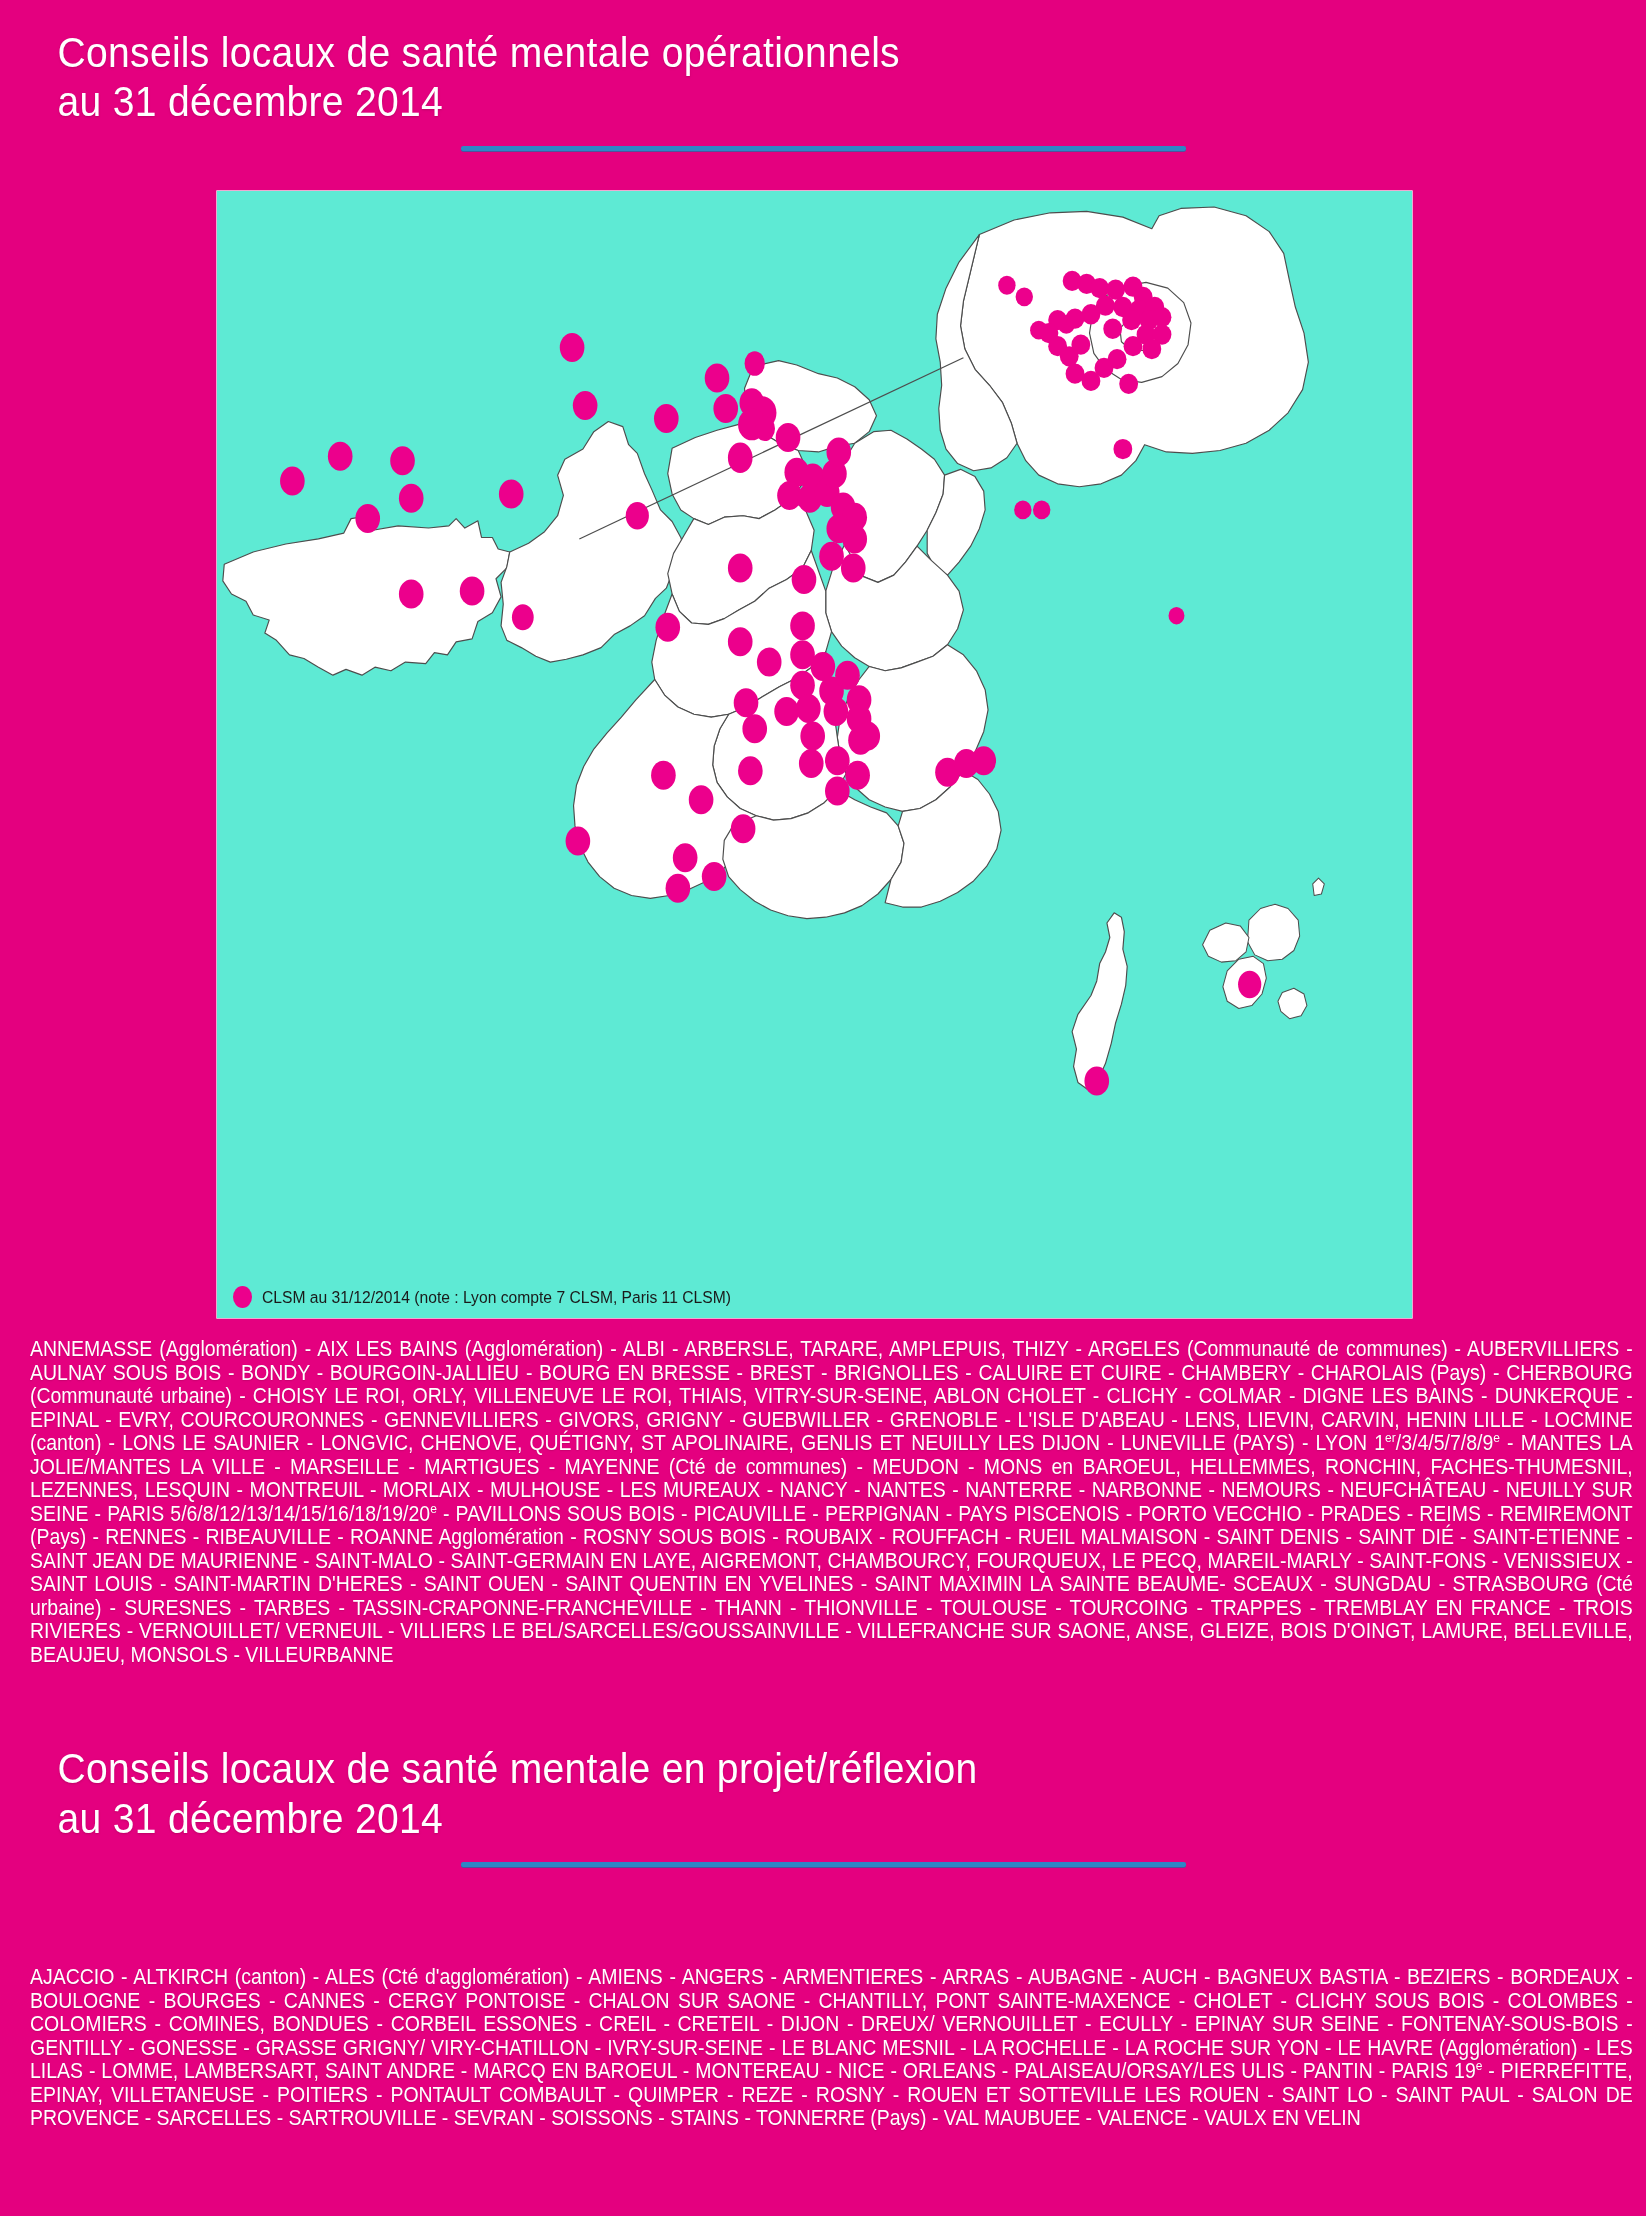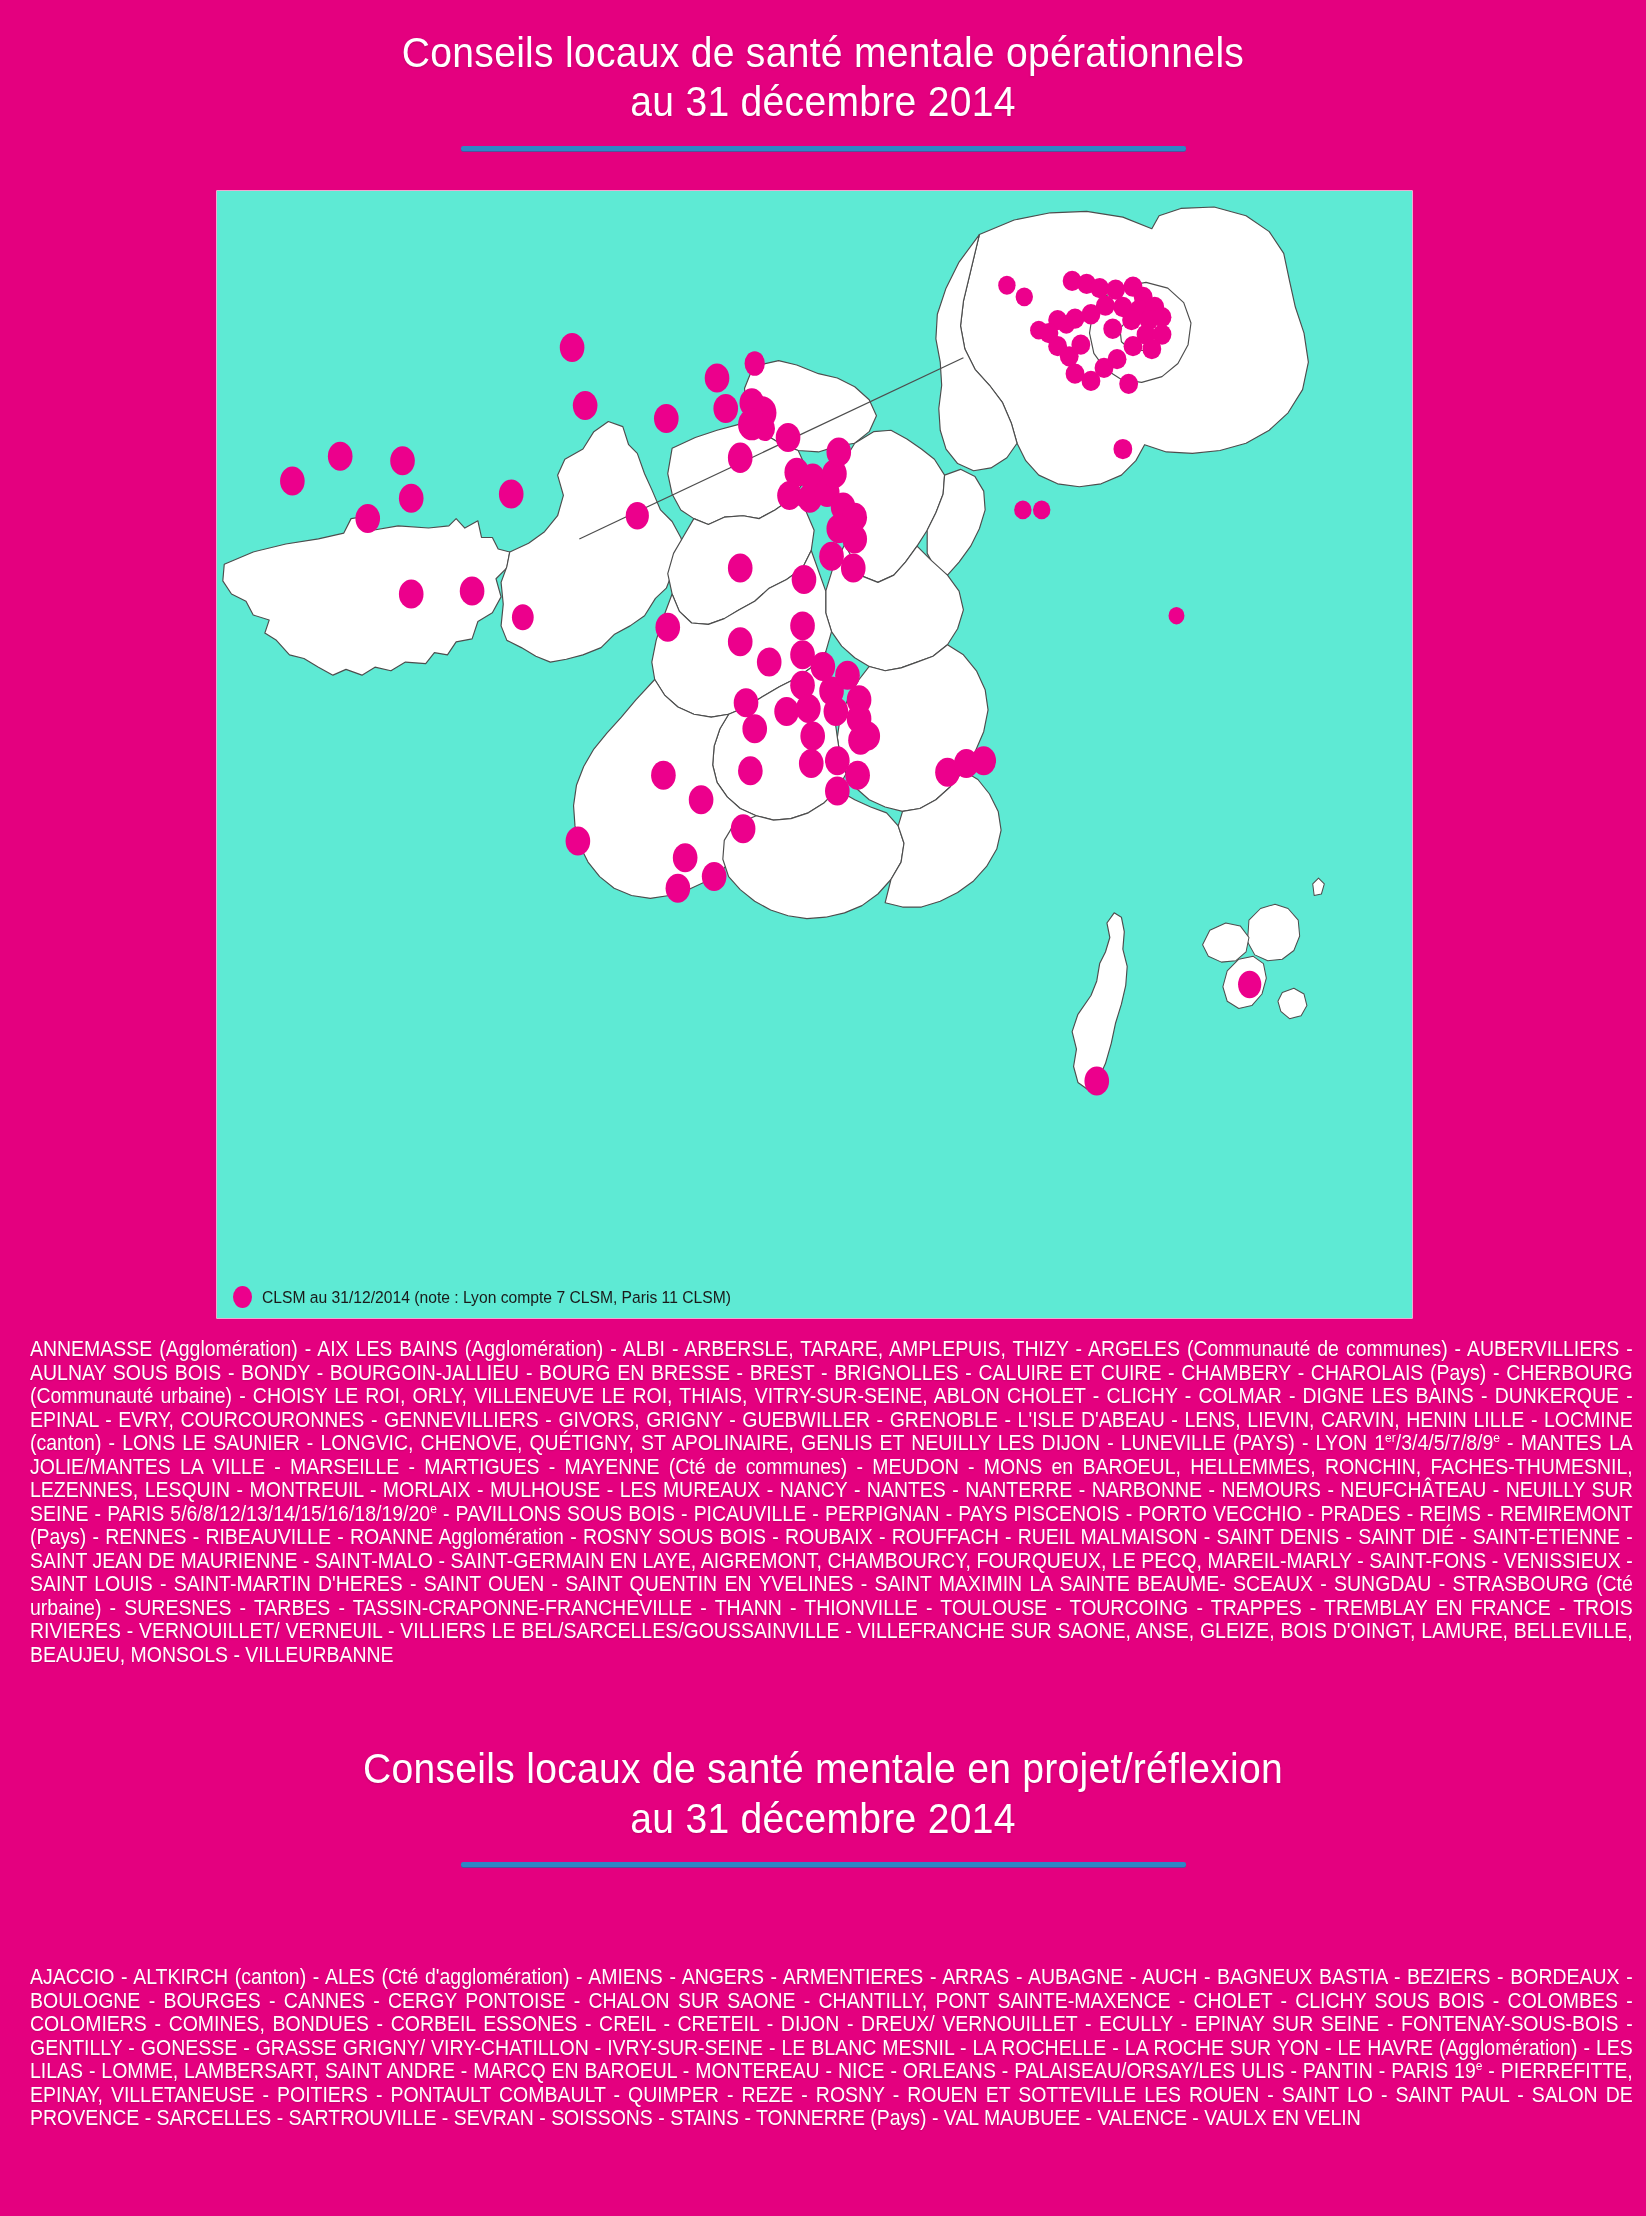--- a/index.html
+++ b/index.html
@@ -13,21 +13,21 @@
     height: 2216px;
     position: relative;
     overflow: hidden;
     font-family: "Liberation Sans", sans-serif;
     background: #e4007f;
   }
 
   
   .title-block {
     width: 100%;
-    text-align: center;
+    text-align: left;
     color: #ffffff;
     border-radius: 18px;
   }
   .title-line {
     font-family: "Liberation Sans", sans-serif;
     font-size: 42px;
     font-weight: 400;
     letter-spacing: 0.3px;
     line-height: 1.18;
     color: #ffffff;

